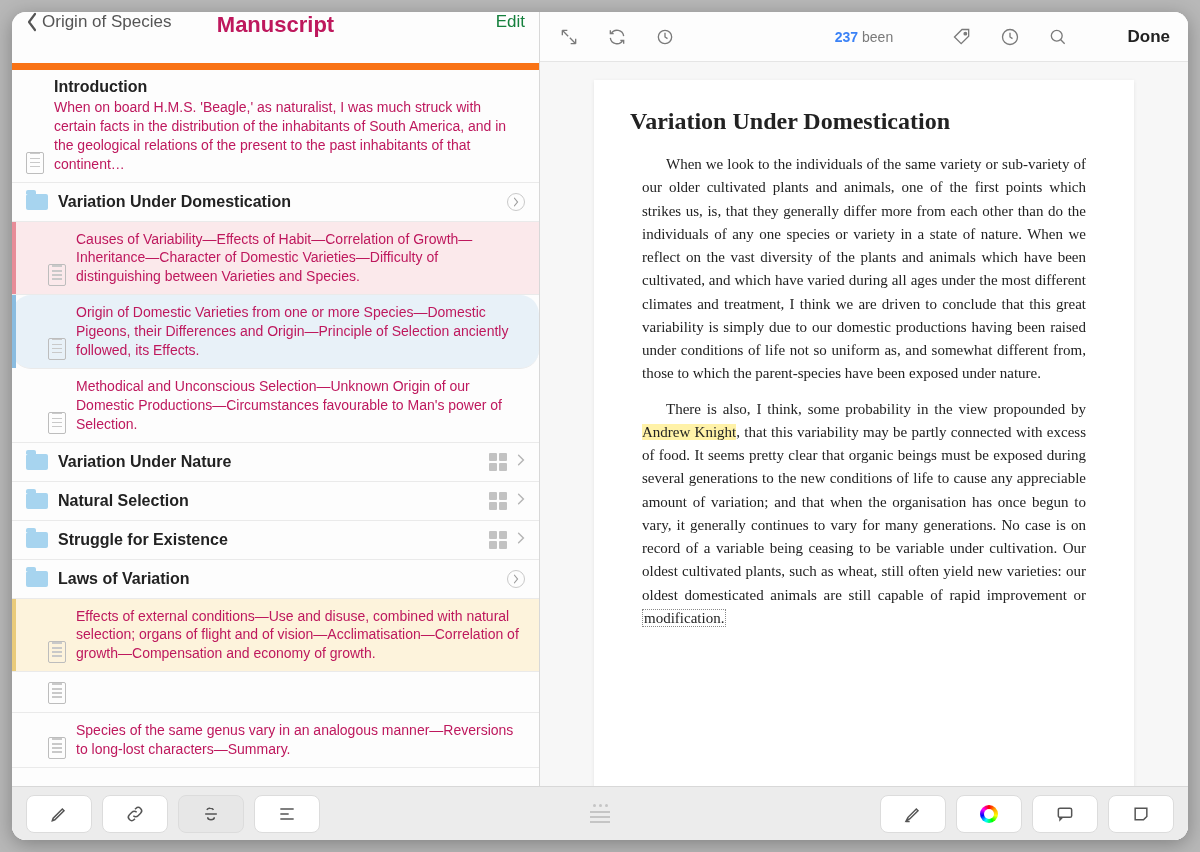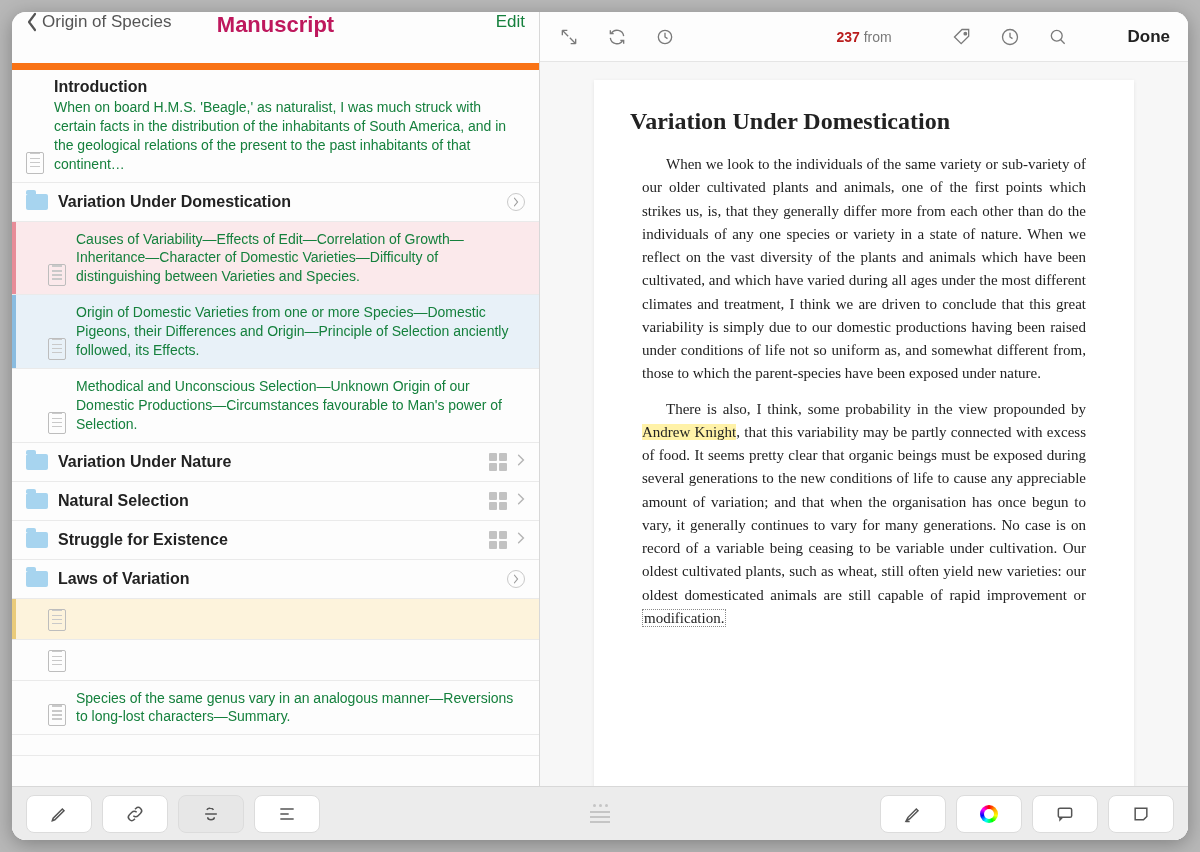--- a/index.html
+++ b/index.html
@@ -77,21 +77,21 @@
     border-bottom: 1px solid #eaeaea;
     position: relative;
   }
   .row.folder { align-items: center; padding-top: 10px; padding-bottom: 10px; }
   .row.indented { padding-left: 36px; }
   .row .marker {
     position: absolute; left: 0; top: 0; bottom: 0; width: 4px;
   }
   .row.pink { background: #fbe9eb; }
   .row.pink .marker { background: #e88c98; }
-  .row.blue { background: #e8f1f8; }
+  .row.blue { background: #e8f1f8; border-radius: 19px; }
   .row.blue .marker { background: #8abce0; }
   .row.yellow { background: #fdf3dc; }
   .row.yellow .marker { background: #eacb7a; }
   .doc-icon {
     flex: 0 0 18px;
     width: 18px; height: 22px;
     border: 1.5px solid #bdbdbd;
     border-radius: 2px;
     margin-top: 2px;
     position: relative;
@@ -115,21 +115,21 @@
     width: 10px; height: 4px;
     background: #a7d4ef;
     border-radius: 2px 2px 0 0;
   }
   .row-body { flex: 1; min-width: 0; }
   .row-title {
     font-size: 16px; font-weight: 600; color: #222;
     margin-bottom: 2px;
   }
   .row-text {
-    font-size: 14px; color: #15803d; line-height: 1.35;
+    font-size: 14px; color: #be185d; line-height: 1.35;
   }
   .row-folder-title {
     font-size: 16px; font-weight: 600; color: #222;
   }
   .chev-circle {
     width: 18px; height: 18px; border: 1.5px solid #c9c9c9; border-radius: 50%;
     display: flex; align-items: center; justify-content: center;
     flex: 0 0 18px;
   }
   .chev-circle svg { width: 6px; height: 10px; stroke: #9b9b9b; }
@@ -165,21 +165,21 @@
   }
   .tool-icon svg { width: 20px; height: 20px; stroke: currentColor; fill: none; stroke-width: 1.6; }
   .word-count {
     position: absolute;
     left: 0; right: 0;
     text-align: center;
     font-size: 14px;
     color: #7a7a7a;
     pointer-events: none;
   }
-  .word-count b { color: #b91c1c; font-weight: 600; }
+  .word-count b { color: #3b82f6; font-weight: 600; }
   .right-tools-right { margin-left: auto; display: flex; align-items: center; gap: 26px; }
   .done-btn { font-size: 17px; font-weight: 600; color: #222; cursor: pointer; padding-left: 33px; }
   
   .editor-wrap {
     flex: 1;
     overflow: auto;
     display: flex;
     justify-content: center;
     background: #f7f7f7;
     padding: 0;
@@ -283,21 +283,21 @@
                   <path d="M2 1 L6 6 L2 11" fill="none" stroke-width="1.6" stroke-linecap="round"></path>
                 </svg>
               </div>
         </div>
       </div>
 
       <div class="row indented pink">
         <div class="marker"></div>
         <div class="doc-icon"></div>
         <div class="row-body">
-          <div class="row-text">Causes of Variability—Effects of Edit—Correlation of Growth—Inheritance—Character of Domestic Varieties—Difficulty of distinguishing between Varieties and Species.</div>
+          <div class="row-text">Causes of Variability—Effects of Habit—Correlation of Growth—Inheritance—Character of Domestic Varieties—Difficulty of distinguishing between Varieties and Species.</div>
         </div>
       </div>
 
       <div class="row indented blue">
         <div class="marker"></div>
         <div class="doc-icon"></div>
         <div class="row-body">
           <div class="row-text">Origin of Domestic Varieties from one or more Species—Domestic Pigeons, their Differences and Origin—Principle of Selection anciently followed, its Effects.</div>
         </div>
       </div>
@@ -373,20 +373,23 @@
                 <svg viewBox="0 0 8 12">
                   <path d="M2 1 L6 6 L2 11" fill="none" stroke-width="1.6" stroke-linecap="round"></path>
                 </svg>
               </div>
         </div>
       </div>
 
       <div class="row indented yellow">
         <div class="marker"></div>
         <div class="doc-icon"></div>
+        <div class="row-body">
+              <div class="row-text">Effects of external conditions—Use and disuse, combined with natural selection; organs of flight and of vision—Acclimatisation—Correlation of growth—Compensation and economy of growth.</div>
+            </div>
       </div>
 
       <div class="row indented">
         <div class="doc-icon"></div>
       </div>
 
       <div class="row indented">
         <div class="doc-icon"></div>
         <div class="row-body">
               <div class="row-text">Species of the same genus vary in an analogous manner—Reversions to long-lost characters—Summary.</div>
@@ -414,21 +417,21 @@
           <svg viewBox="0 0 24 24">
             <path d="M20 11a8 8 0 0 0-14.9-3M4 4v4h4M4 13a8 8 0 0 0 14.9 3M20 20v-4h-4"></path>
           </svg>
         </div>
       <div class="tool-icon">
           <svg viewBox="0 0 24 24">
             <circle cx="12" cy="12" r="8"></circle>
             <path d="M12 7v5l3 2"></path>
           </svg>
         </div>
-      <div class="word-count"><b>237</b> <span>from</span></div>
+      <div class="word-count"><b>237</b> <span>been</span></div>
       <div class="right-tools-right">
         <div class="tool-icon">
             <svg viewBox="0 0 24 24">
               <path d="M3 12l9-9h8v8l-9 9z"></path>
               <circle cx="16" cy="8" r="1.5" fill="#7a7a7a"></circle>
             </svg>
           </div>
         <div class="tool-icon">
             <svg viewBox="0 0 24 24">
               <circle cx="12" cy="12" r="9"></circle>

